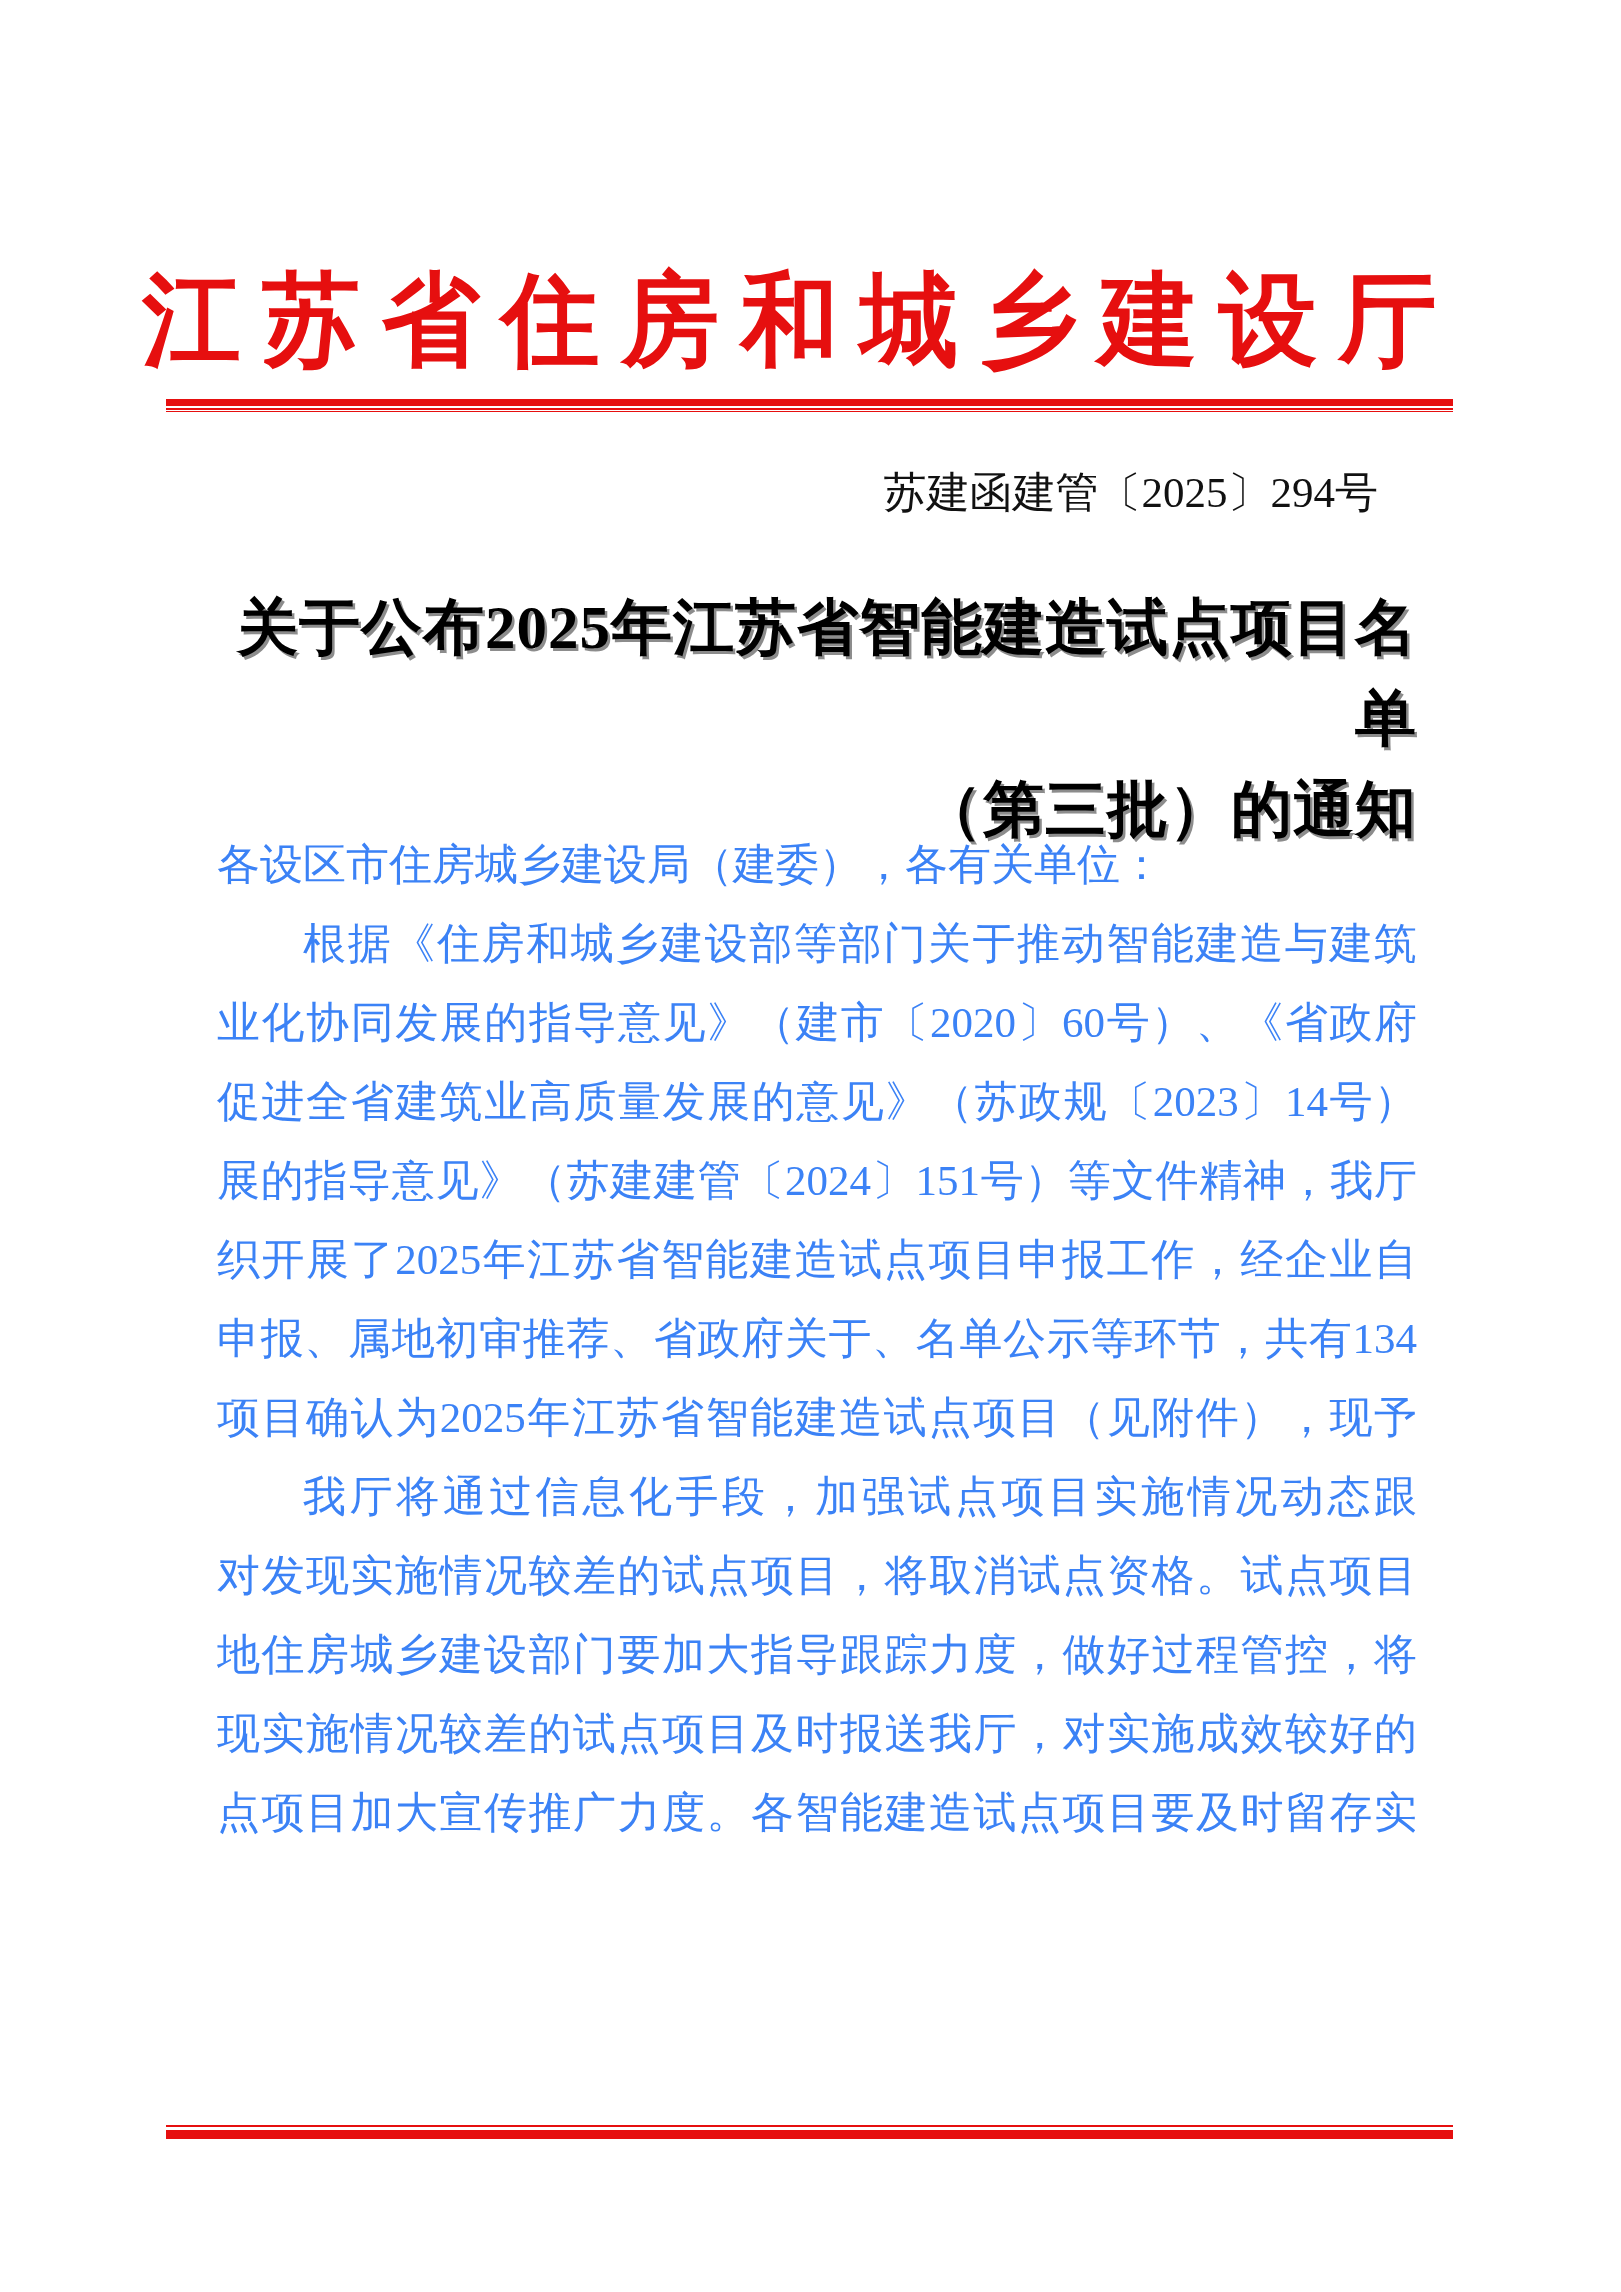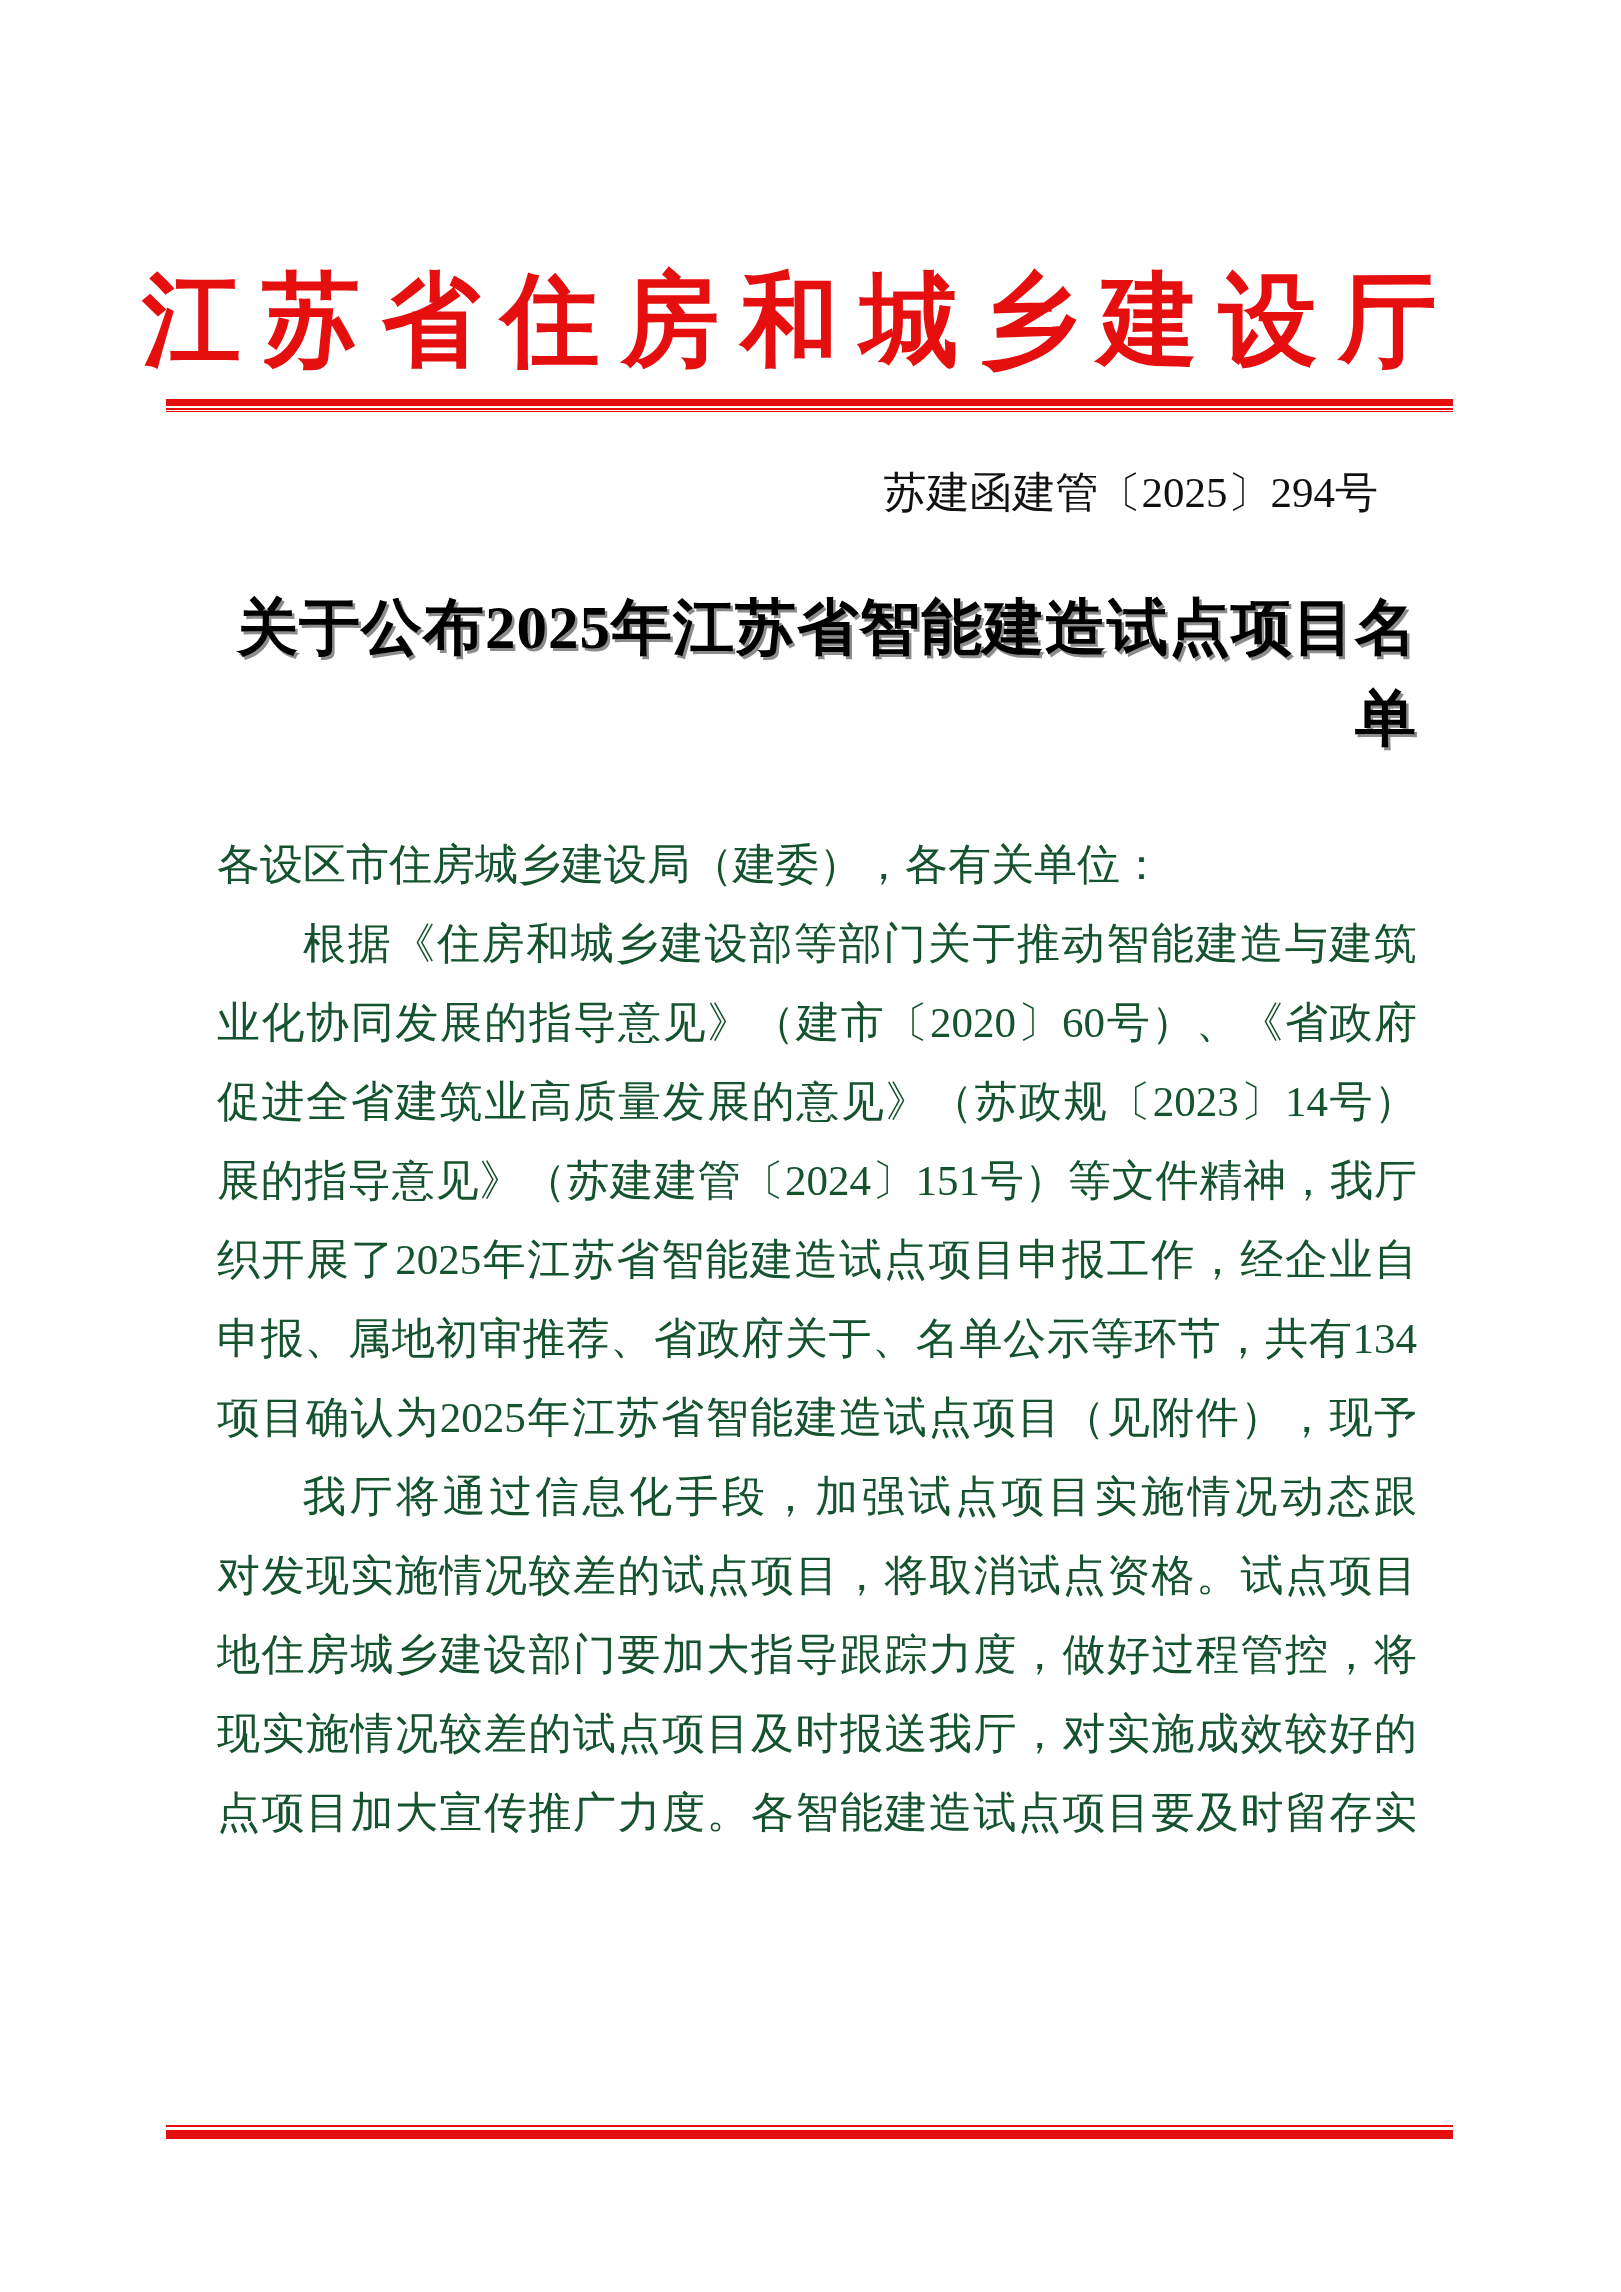--- a/index.html
+++ b/index.html
@@ -72,21 +72,21 @@
   }
 
   
   .body-text {
     position: absolute;
     left: 217px;
     top: 825px;
     width: 1200px;
     font-size: 43px;
     line-height: 79px;
-    color: #14532d;
+    color: #3b82f6;
   }
   .body-text .line {
     text-align: justify;
     text-align-last: justify;
     height: 79px;
     overflow: hidden;
   }
   .body-text .line.indent { text-indent: 2em; }
   .body-text .line.endline { text-align-last: left; }
 </style>
@@ -102,20 +102,21 @@
     <div class="g1"></div>
     <div class="bar b2"></div>
     <div class="g2"></div>
     <div class="bar b3"></div>
   </div>
 
   <div class="doc-number">苏建函建管〔2025〕294号</div>
 
   <div class="notice-title">
     <div>关于公布2025年江苏省智能建造试点项目名单</div>
+    <div>（第三批）的通知</div>
   </div>
 
   <div class="body-text">
       <div class="line endline">各设区市住房城乡建设局（建委），各有关单位：</div>
       <div class="line indent">根据《住房和城乡建设部等部门关于推动智能建造与建筑工</div>
       <div class="line">业化协同发展的指导意见》（建市〔2020〕60号）、《省政府关于</div>
       <div class="line">促进全省建筑业高质量发展的意见》（苏政规〔2023〕14号）和</div>
       <div class="line">展的指导意见》（苏建建管〔2024〕151号）等文件精神，我厅组</div>
       <div class="line">织开展了2025年江苏省智能建造试点项目申报工作，经企业自愿</div>
       <div class="line">申报、属地初审推荐、省政府关于、名单公示等环节，共有134个</div>

